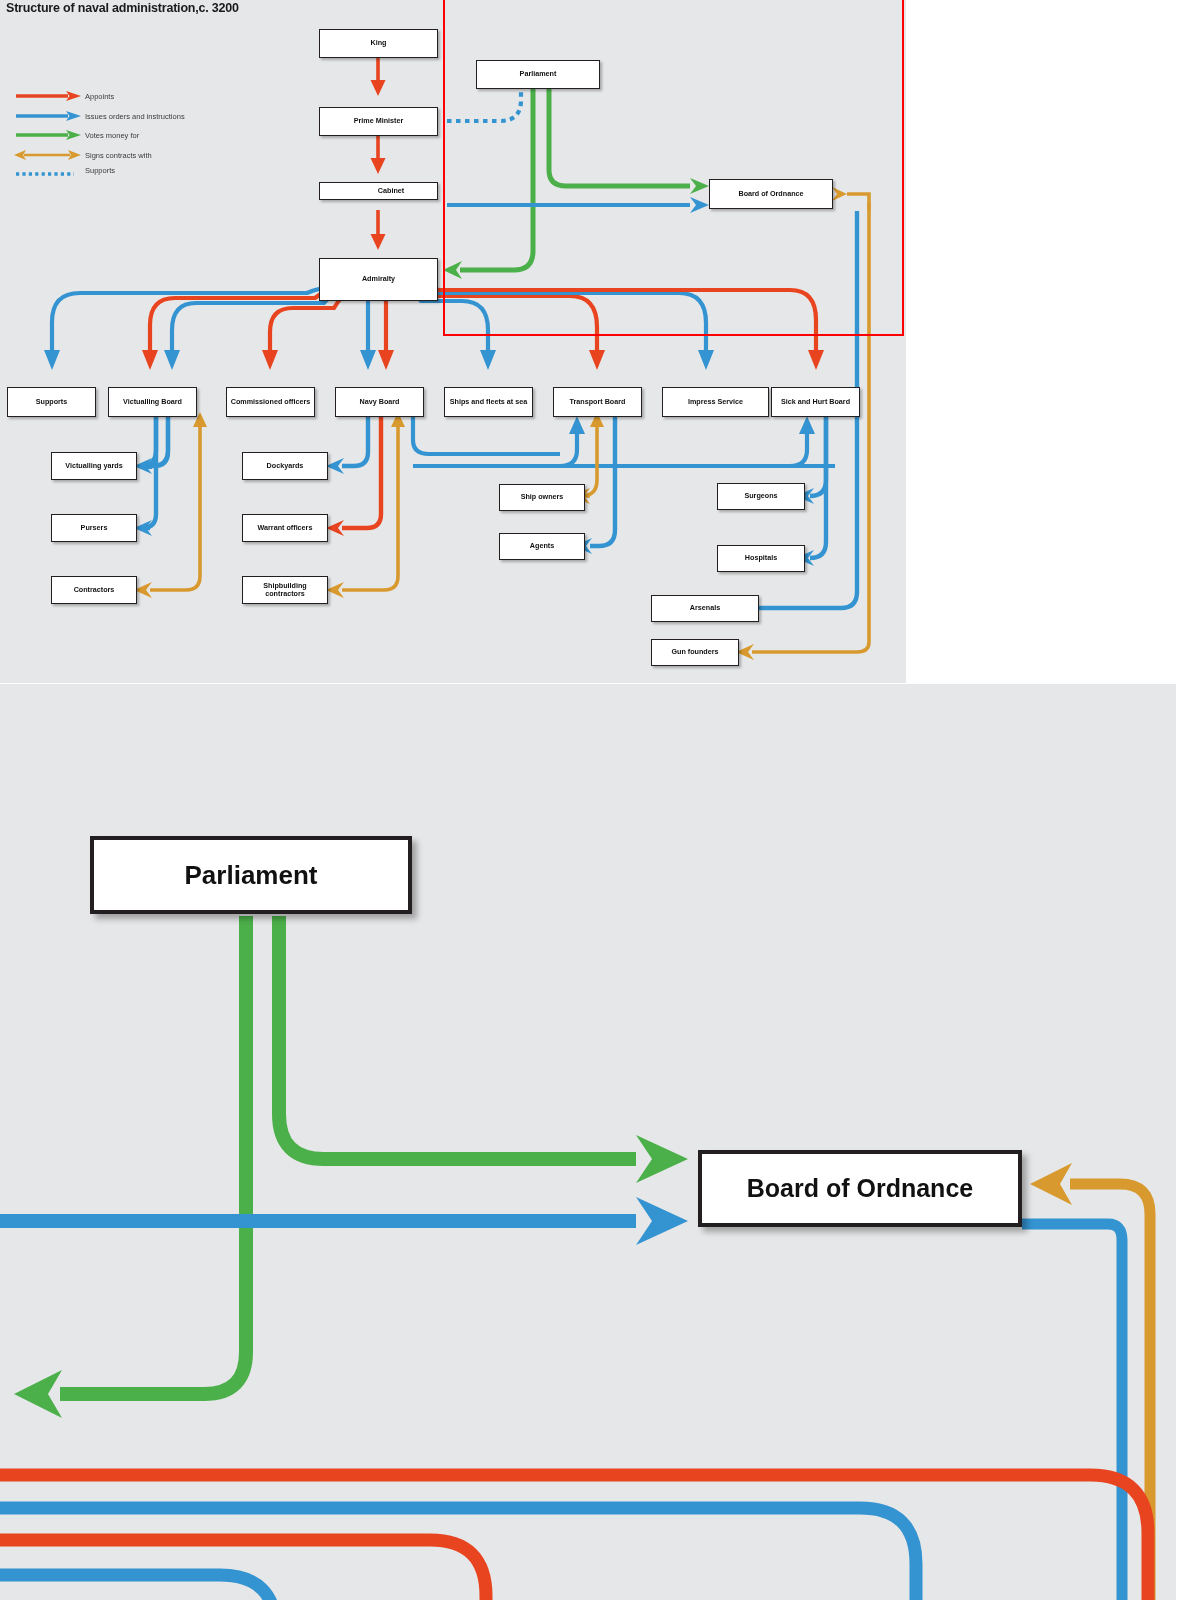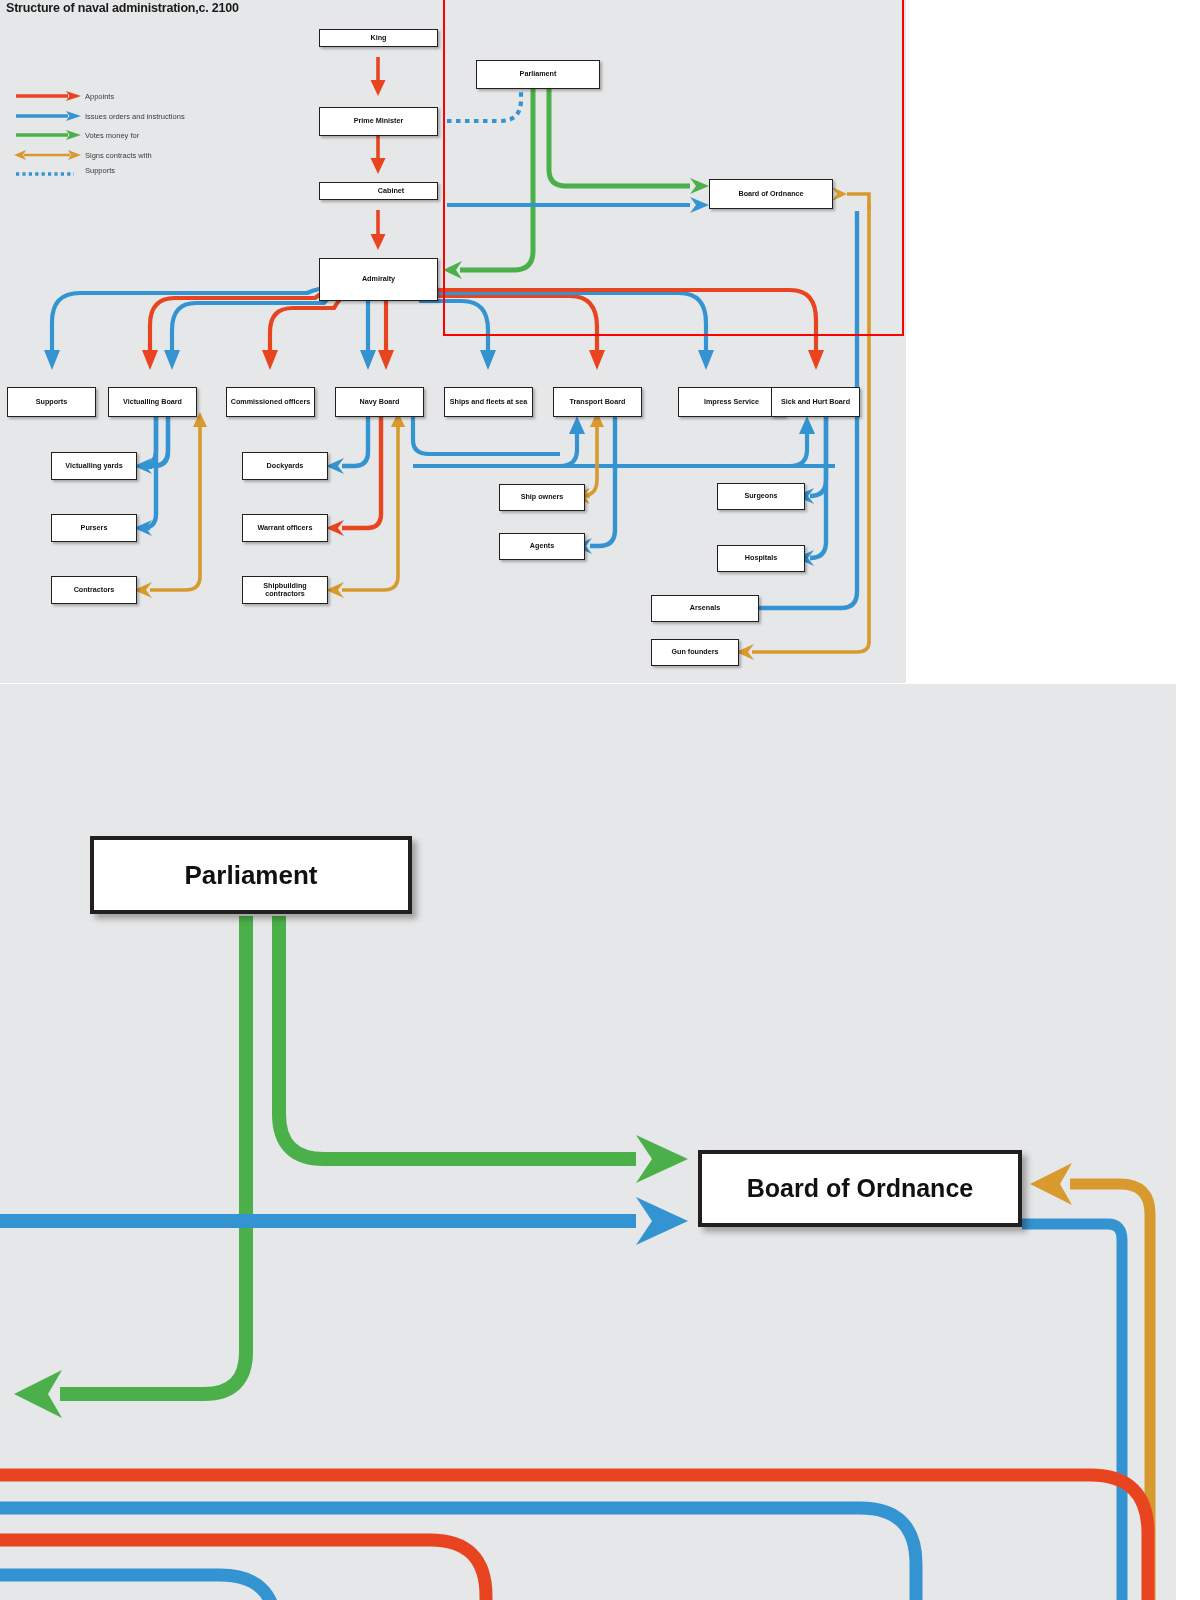--- a/index.html
+++ b/index.html
@@ -34,21 +34,21 @@
 
   .redbox{position:absolute;border:2px solid #ff0000;box-sizing:border-box;pointer-events:none;}
 </style>
 </head>
 <body>
 
 <div id="stage">
 
   <div class="panel" id="overview">
 
-    <div class="ttl">Structure of naval administration,c. 2100</div>
+    <div class="ttl">Structure of naval administration,c. 3200</div>
 
     <svg width="906" height="683">
       <defs>
         <marker id="ar" markerWidth="5" markerHeight="5" refX="3.3" refY="2.5" orient="auto">
           <path d="M0,0 L5,2.5 L0,5 L1.2,2.5 Z" fill="context-stroke"></path>
         </marker>
         <filter id="sh" x="-30%" y="-30%" width="180%" height="180%">
           <feDropShadow dx="1.5" dy="1.5" stdDeviation="1" flood-color="#000" flood-opacity="0.3"></feDropShadow>
         </filter>
       </defs>
@@ -167,34 +167,34 @@
 
       <path d="M857,211 L857,592 Q857,608 841,608 L752,608" stroke="#3494d1" stroke-width="4.4" fill="none"></path>
       <path d="M754,600 L736,608 L754,616 L748,608 Z" fill="#3494d1"></path>
 
       <path d="M869,203 L869,642 Q869,652 857,652 L752,652" stroke="#d89a2e" stroke-width="3.6" fill="none"></path>
       <path d="M754,644 L736,652 L754,660 L748,652 Z" fill="#d89a2e"></path>
       <path d="M832,187 L847,194 L832,201 L837,194 Z" fill="#d89a2e"></path>
       <path d="M847,194 L869,194 L869,210" stroke="#d89a2e" stroke-width="3.6" fill="none"></path>
     </svg>
 
-    <div class="nd s1" style="left:319px;top:29px;width:119px;height:18px;">King</div>
+    <div class="nd s1" style="left:319px;top:29px;width:119px;height:29px;">King</div>
     <div class="nd s1" style="left:319px;top:107px;width:119px;height:29px;">Prime Minister</div>
     <div class="nd s1" style="left:319px;top:182px;width:119px;height:18px;padding-left:25px;">Cabinet</div>
     <div class="nd s1" style="left:319px;top:258px;width:119px;height:43px;">Admiralty</div>
     <div class="nd s1" style="left:476px;top:60px;width:124px;height:29px;">Parliament</div>
     <div class="nd s1" style="left:709px;top:179px;width:124px;height:30px;">Board of Ordnance</div>
 
     <div class="nd s2" style="left:7px;top:387px;width:89px;height:30px;">Supports</div>
     <div class="nd s2" style="left:108px;top:387px;width:89px;height:30px;">Victualling Board</div>
     <div class="nd s2" style="left:226px;top:387px;width:89px;height:30px;">Commissioned officers</div>
     <div class="nd s2" style="left:335px;top:387px;width:89px;height:30px;">Navy Board</div>
     <div class="nd s2" style="left:444px;top:387px;width:89px;height:30px;">Ships and fleets at sea</div>
     <div class="nd s2" style="left:553px;top:387px;width:89px;height:30px;">Transport Board</div>
-    <div class="nd s2" style="left:662px;top:387px;width:107px;height:30px;margin-left:16px;">Impress Service</div>
+    <div class="nd s2" style="left:662px;top:387px;width:107px;height:30px;">Impress Service</div>
     <div class="nd s2" style="left:771px;top:387px;width:89px;height:30px;">Sick and Hurt Board</div>
 
     <div class="nd s2" style="left:51px;top:452px;width:86px;height:28px;">Victualling yards</div>
     <div class="nd s2" style="left:51px;top:514px;width:86px;height:28px;">Pursers</div>
     <div class="nd s2" style="left:51px;top:576px;width:86px;height:28px;">Contractors</div>
 
     <div class="nd s2" style="left:242px;top:452px;width:86px;height:28px;">Dockyards</div>
     <div class="nd s2" style="left:242px;top:514px;width:86px;height:28px;">Warrant officers</div>
     <div class="nd s2" style="left:242px;top:576px;width:86px;height:28px;">Shipbuilding contractors</div>
 

